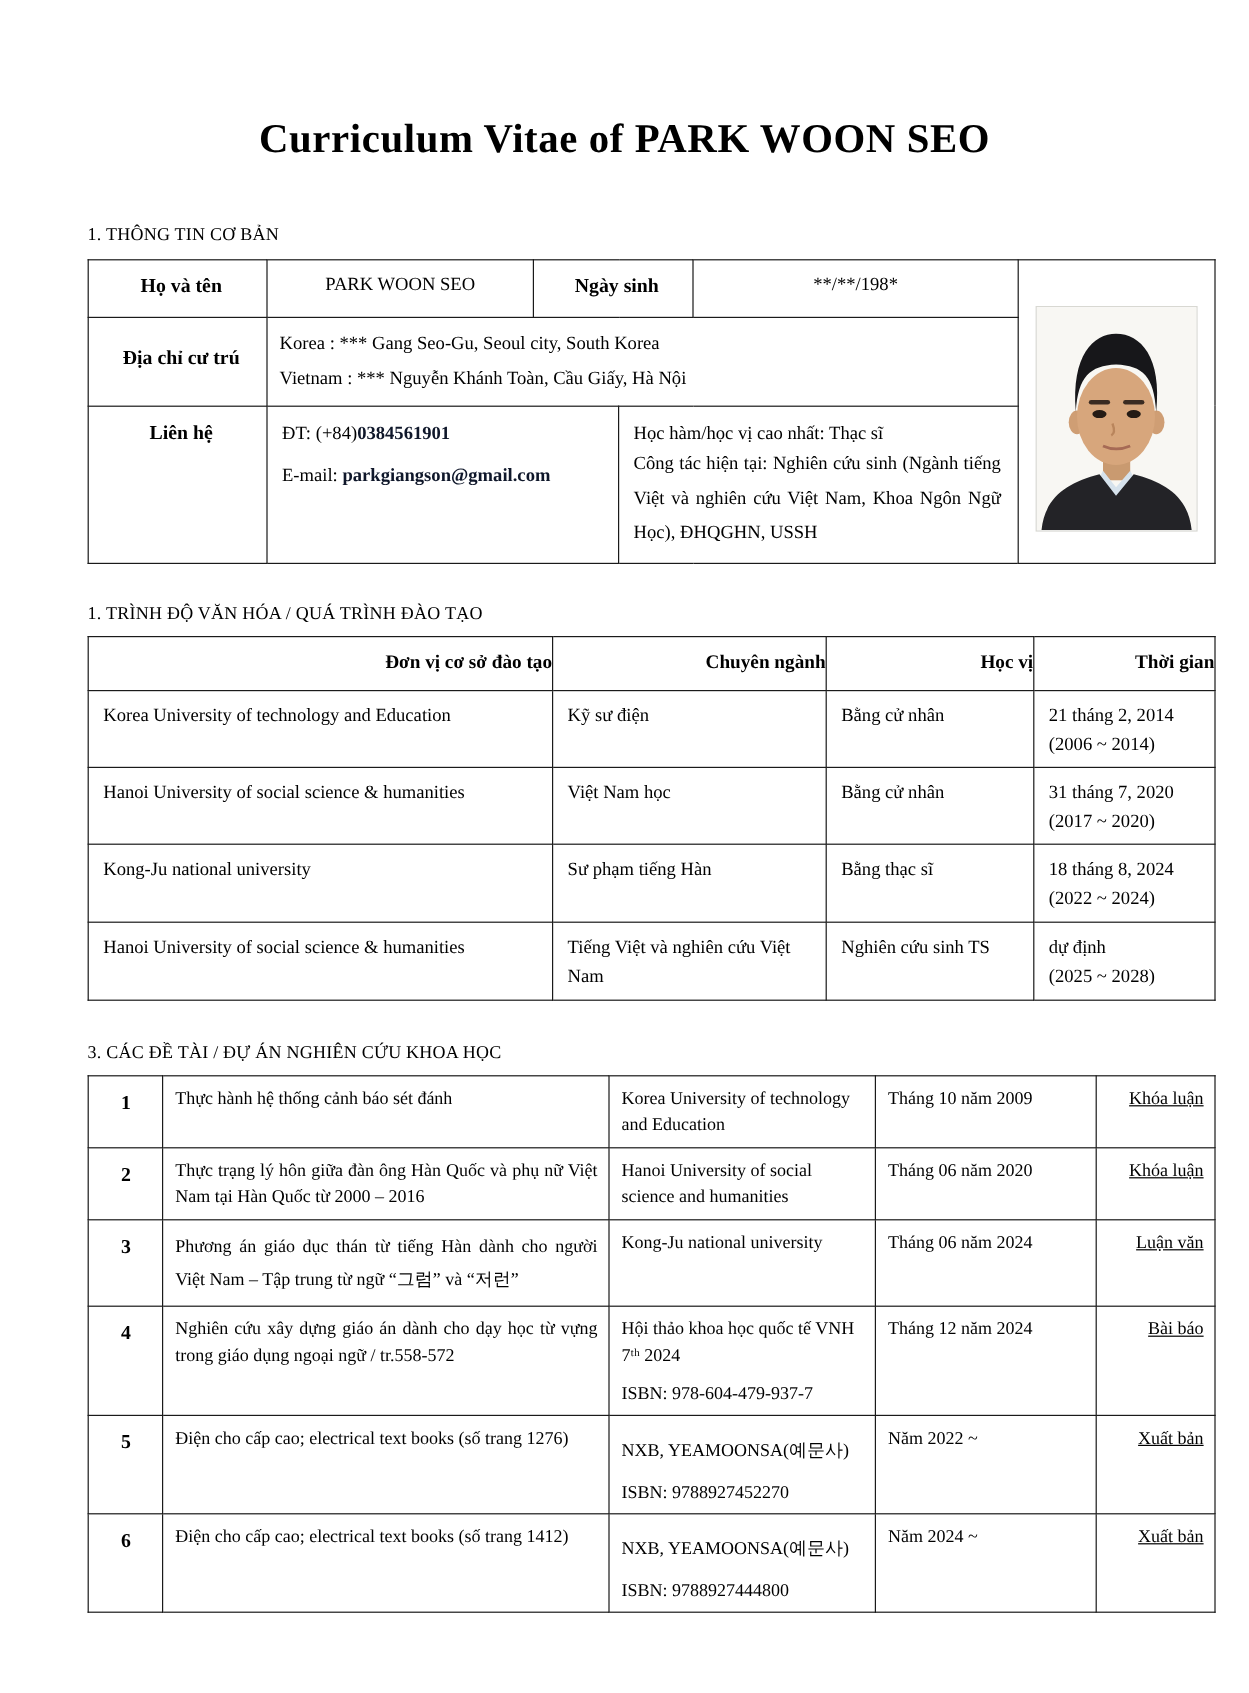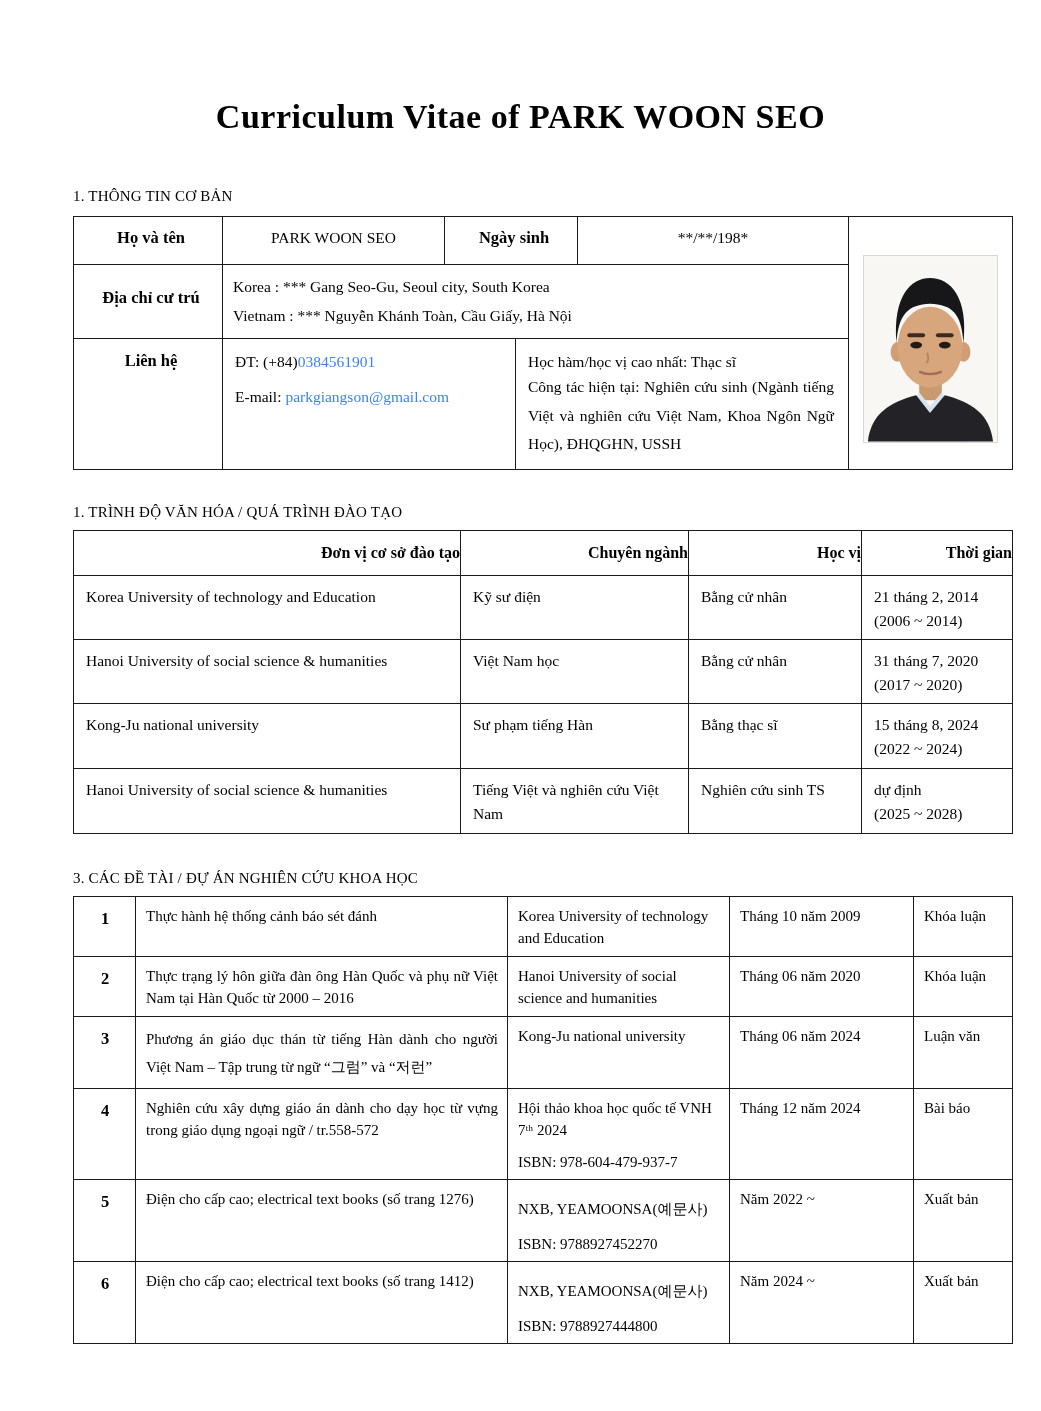--- a/index.html
+++ b/index.html
@@ -40,35 +40,35 @@
   .t1r2 { height: 60px; }
   .t1r3 { height: 122px; }
   .t1 .v-center { vertical-align: middle; padding-top: 0; }
   .t1 .name-val { text-align: center; vertical-align: top; padding-top: 12px; }
   .t1 .dob-val  { text-align: center; vertical-align: top; padding-top: 12px; }
   .t1 .addr { padding: 7px 10px; line-height: 1.9; }
   .t1 .contact-left { padding: 14px 10px 10px 12px; }
   .t1 .contact-left .mailrow { margin-top: 17px; }
   .t1 .contact-right { padding: 14px 14px 10px 12px; }
   .t1 .work { margin-top: 2px; line-height: 1.85; text-align: justify; }
-  .link { color: #3b82f6; font-weight: normal; text-decoration: none; }
+  .link { color: #0f172a; font-weight: bold; text-decoration: none; }
   .photo-cell { vertical-align: top; text-align: center; padding-top: 38px; }
   .photo-cell svg { display: inline-block; border: 1px solid #d8d8d2; }
 
   
   th { font-weight: bold; text-align: right; vertical-align: middle; font-size: 16px; }
   .t2 .hrow { height: 45px; }
   .t2 td { padding: 9px 10px 6px 12px; line-height: 1.55; }
   .t2r1 { height: 55px; } .t2r2 { height: 57px; } .t2r3 { height: 65px; } .t2r4 { height: 65px; }
 
   .t3 .hrow { height: 42px; }
   .t3 td { padding: 8px 9px 6px 10px; line-height: 1.5; font-size: 15px; }
   .t3 td.tt { font-weight: bold; text-align: center; font-size: 16.5px; padding-top: 10px; }
   .t3 td.title { text-align: justify; }
-  .t3 td.role { text-align: left; }
+  .t3 td.role { text-align: right; text-decoration: underline; }
   .t3 td.org div + div { margin-top: 9px; }
   .t3 td.org.pt-lg { padding-top: 18px; }
   .t3 td.org.pt-lg div + div { margin-top: 12px; }
   .t3r1 { height: 55px; } .t3r2 { height: 55px; } .t3r3 { height: 63px; }
   .t3r4 { height: 87px; } .t3r5 { height: 70px; } .t3r6 { height: 60px; }
 </style>
 </head>
 <body>
 
 <div class="page">
@@ -162,21 +162,21 @@
         <td>
               <div>31 tháng 7, 2020</div>
               <div>(2017 ~ 2020)</div>
             </td>
       </tr>
       <tr class="t2r3">
         <td>Kong-Ju national university</td>
         <td>Sư phạm tiếng Hàn</td>
         <td>Bằng thạc sĩ</td>
         <td>
-              <div>15 tháng 8, 2024</div>
+              <div>18 tháng 8, 2024</div>
               <div>(2022 ~ 2024)</div>
             </td>
       </tr>
       <tr class="t2r4">
         <td>Hanoi University of social science &amp; humanities</td>
         <td>Tiếng Việt và nghiên cứu Việt Nam</td>
         <td>Nghiên cứu sinh TS</td>
         <td>
               <div>dự định</div>
               <div>(2025 ~ 2028)</div>

